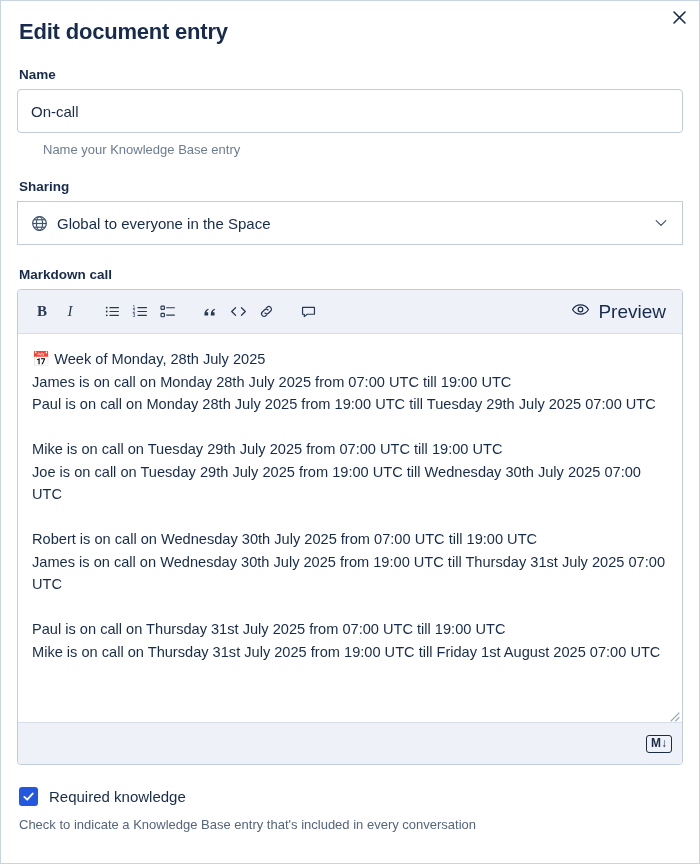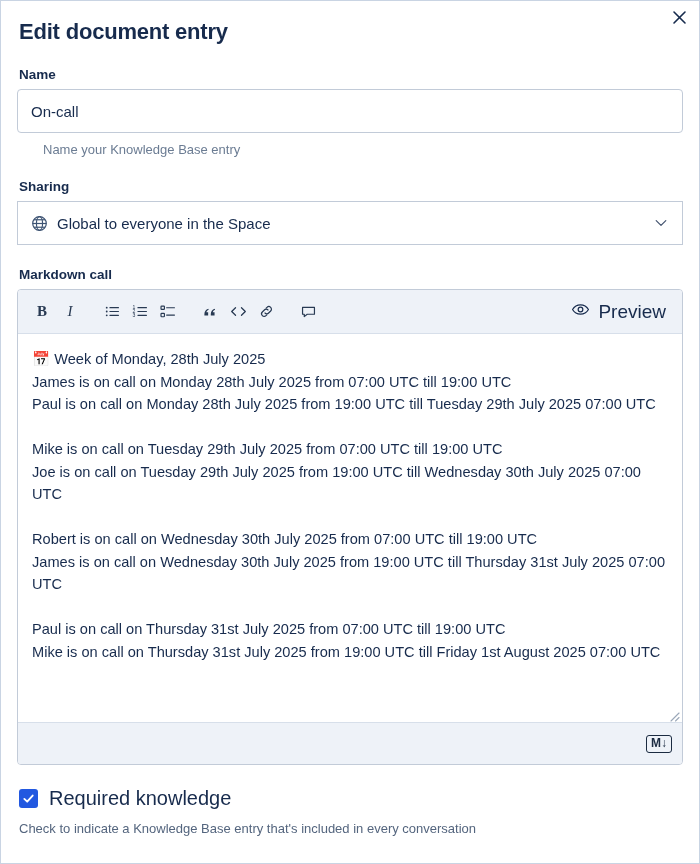--- a/index.html
+++ b/index.html
@@ -201,21 +201,21 @@
     background: #2258e0;
     display: flex;
     align-items: center;
     justify-content: center;
     margin-right: 11px;
     cursor: pointer;
     flex: 0 0 auto;
   }
   .checkbox svg { display: block; }
   .checkbox-label {
-    font-size: 20px;
+    font-size: 15px;
     color: #172b4d;
   }
   .bottom-helper {
     font-size: 13px;
     color: #54657e;
     margin-top: 11px;
     padding-left: 2px;
   }
   .editor-wrap { position: relative; }
 </style>

